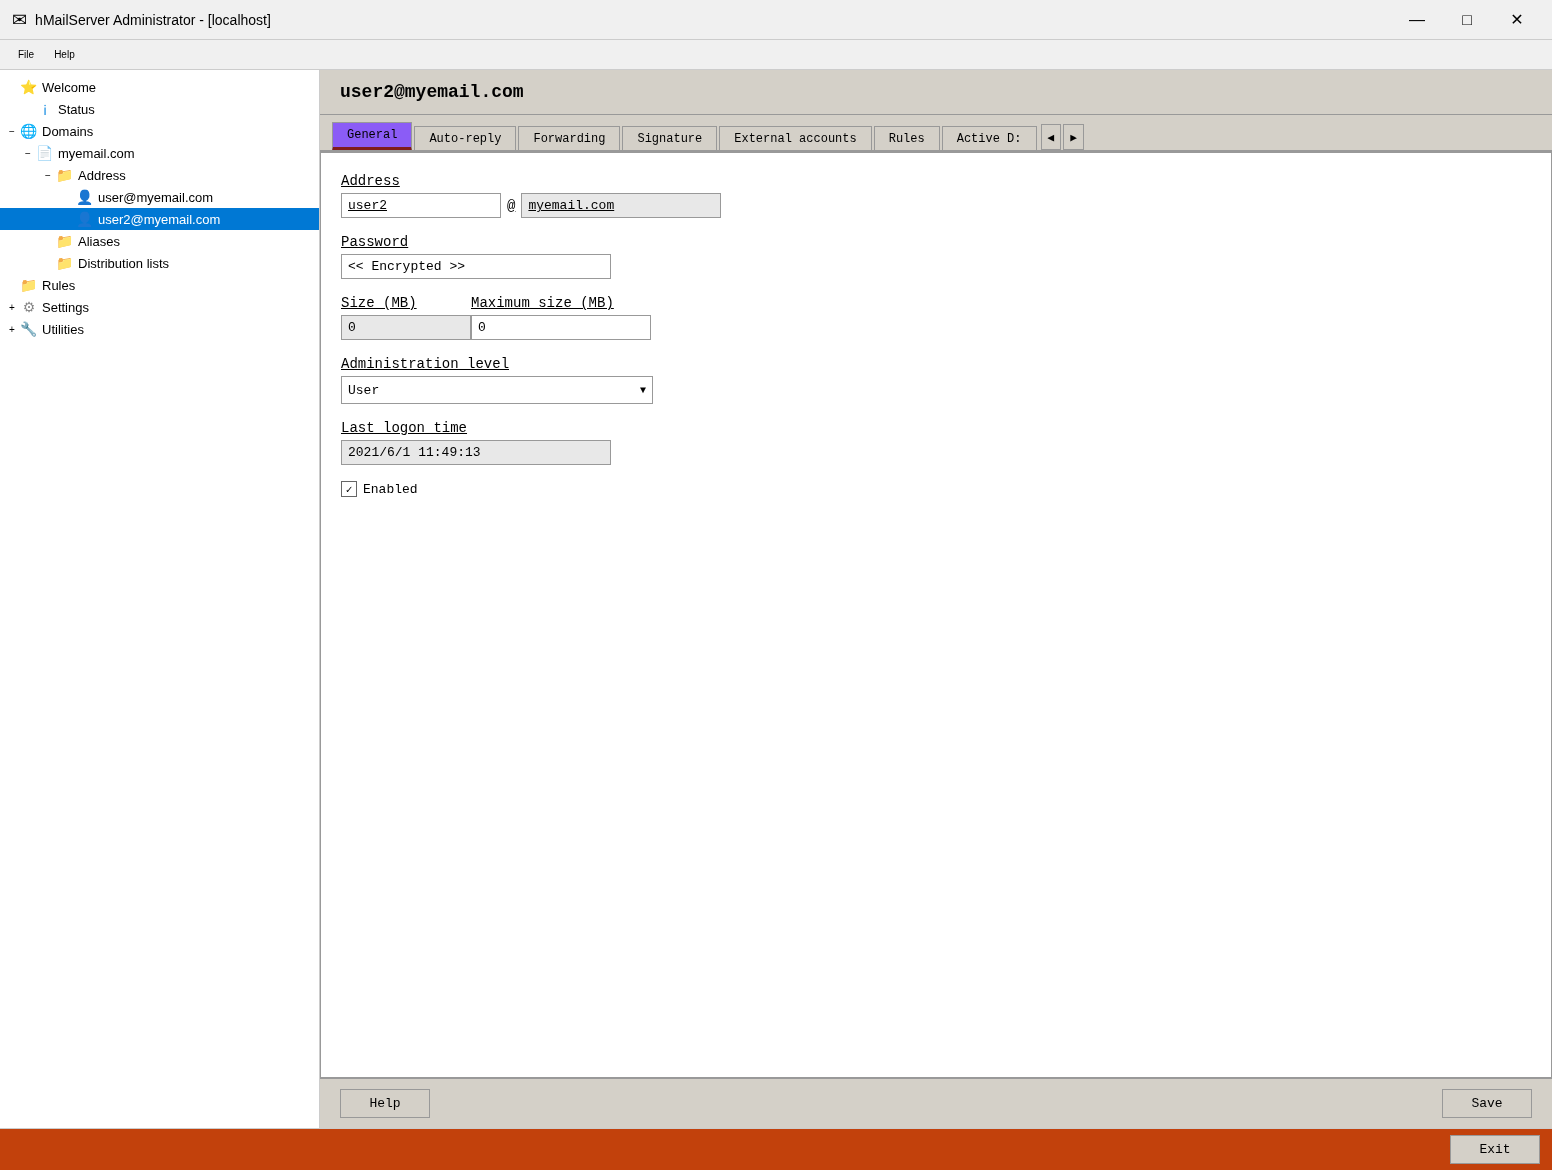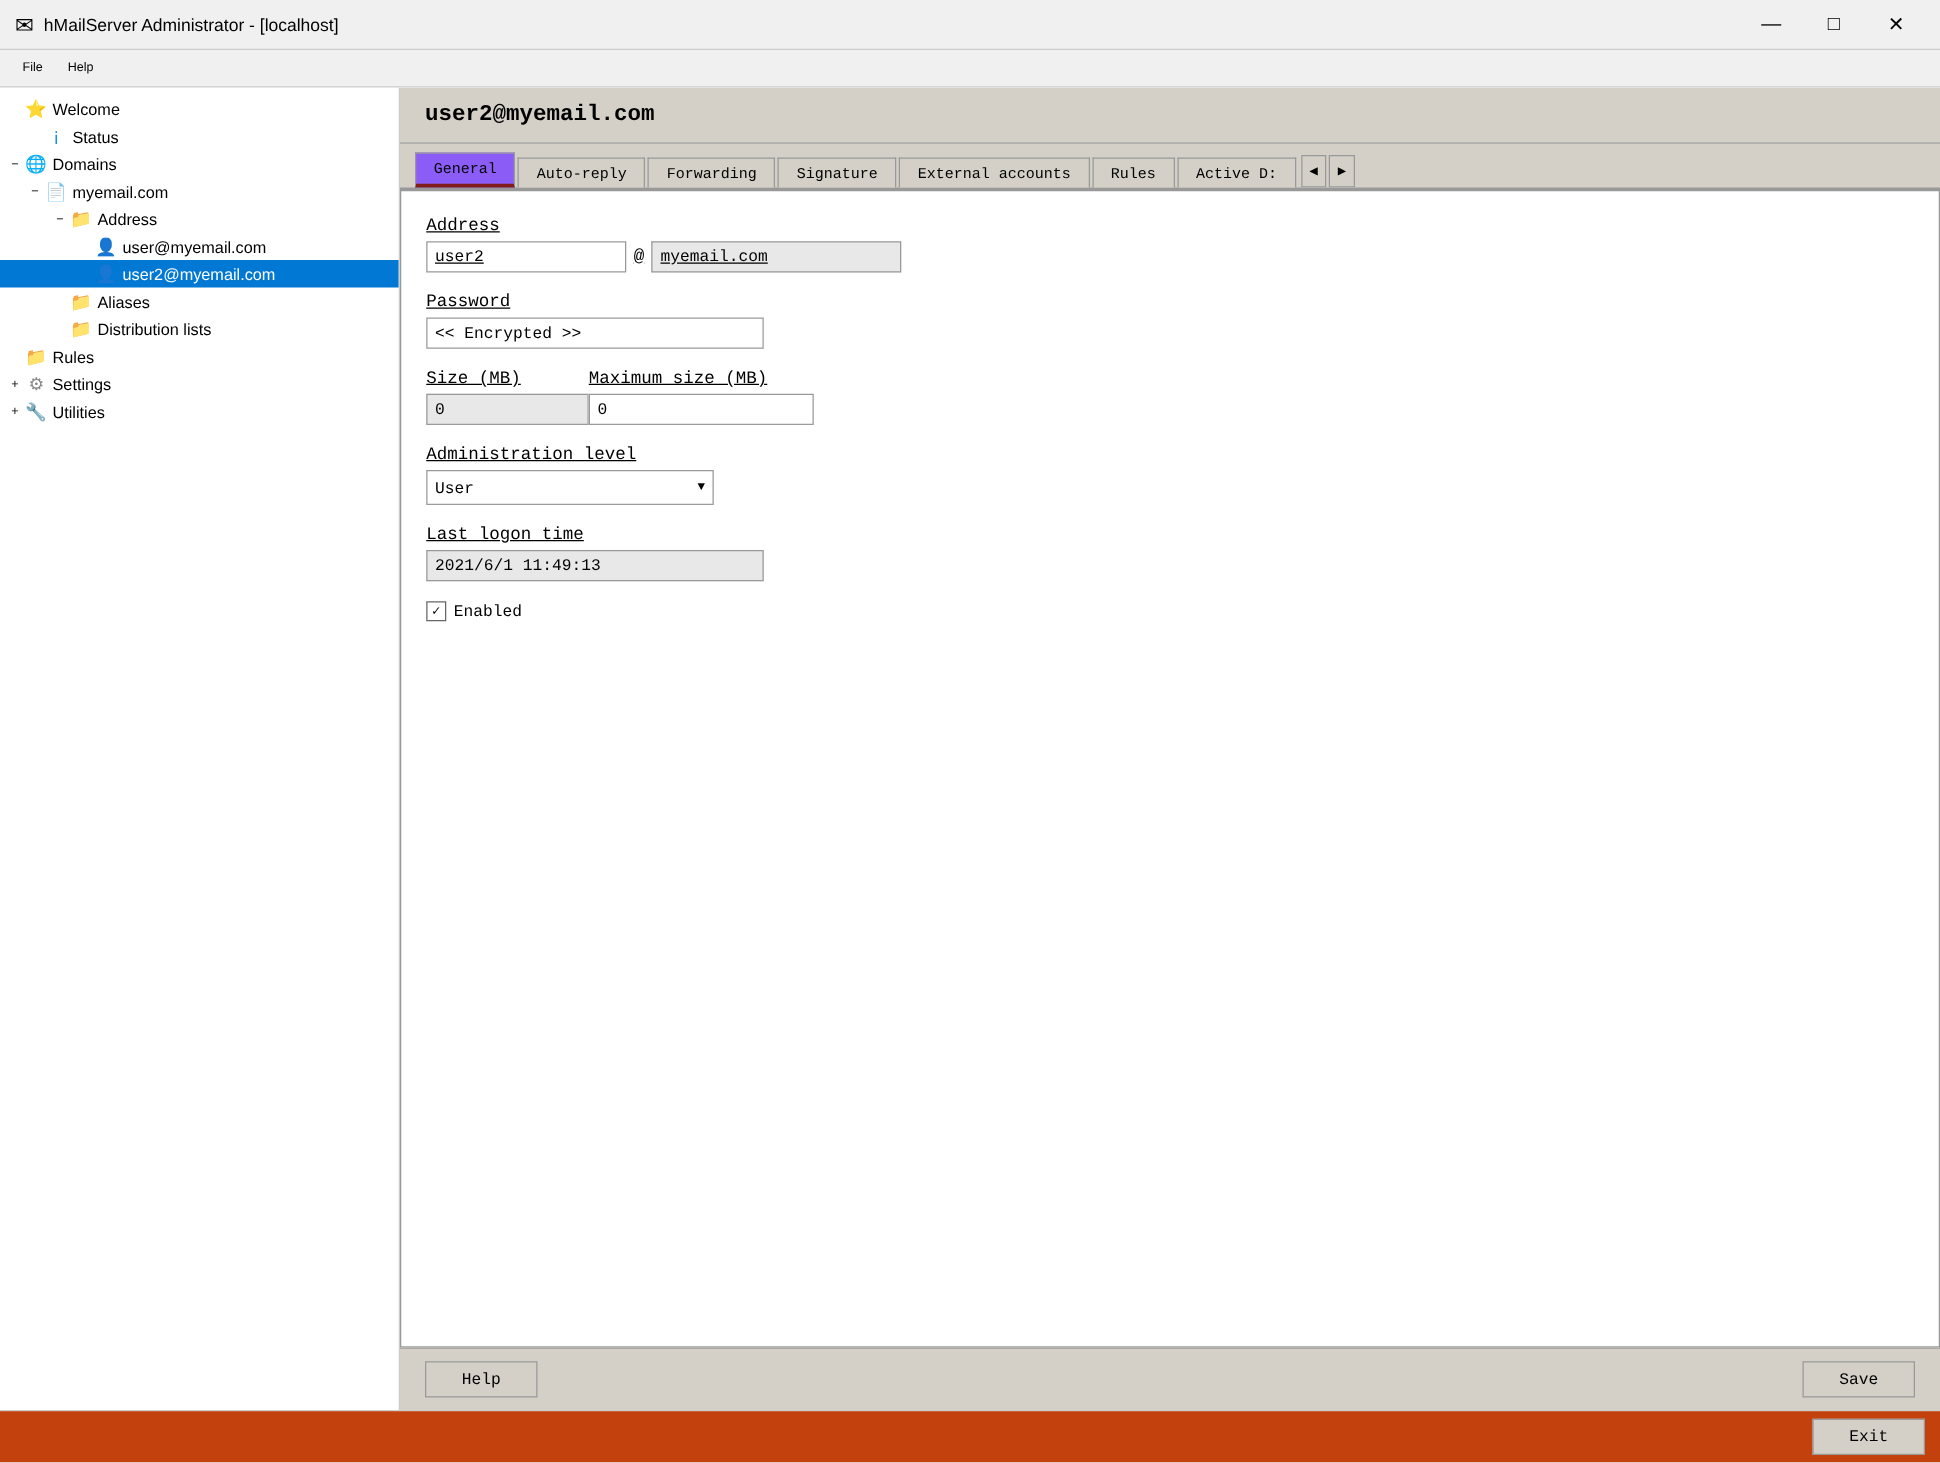--- a/index.html
+++ b/index.html
@@ -224,21 +224,21 @@
     .size-group {
       display: flex;
       flex-direction: column;
     }
 
     .admin-dropdown {
       display: flex;
       align-items: center;
       border: 1px solid #999;
       background: white;
-      width: 230px;
+      width: 312px;
       height: 28px;
       padding: 0 6px;
       cursor: pointer;
       font-family: 'Courier New', Courier, monospace;
       font-size: 13px;
       justify-content: space-between;
     }
     .dropdown-arrow {
       font-size: 10px;
     }

